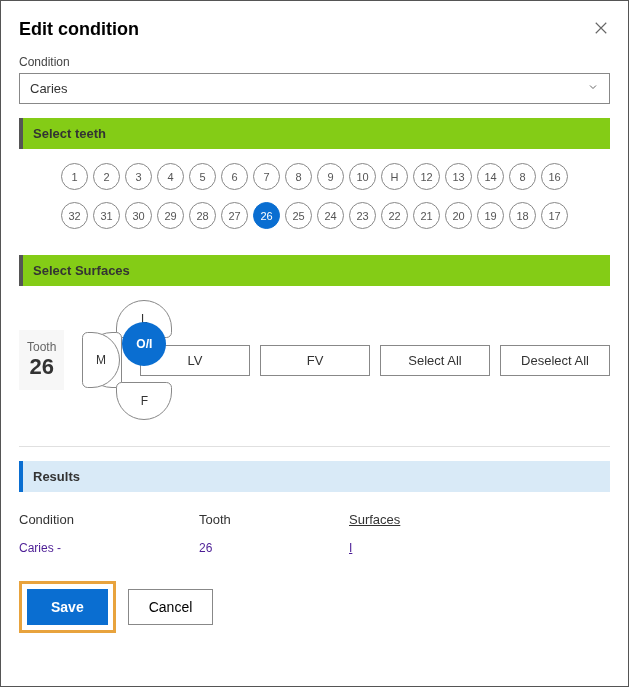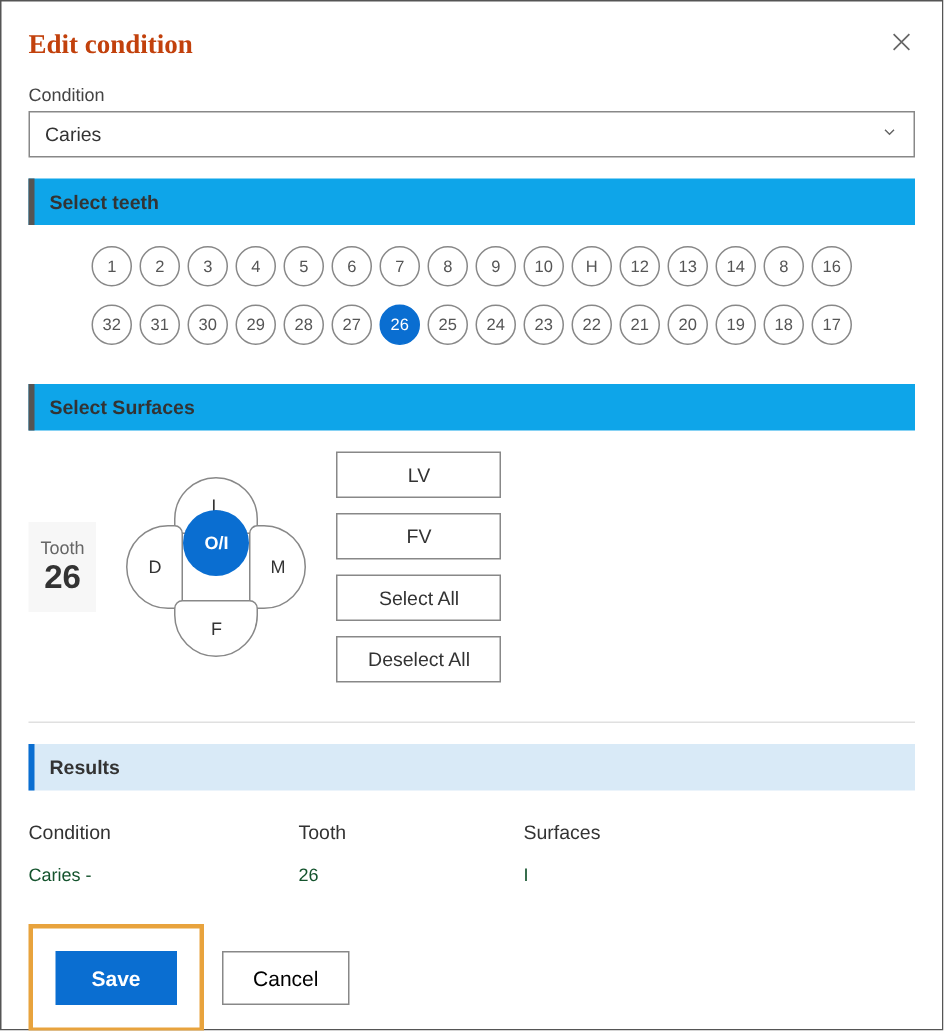--- a/index.html
+++ b/index.html
@@ -1,52 +1,52 @@
 <!DOCTYPE html>
 <html><head>
 <meta charset="utf-8">
 <style>
 * { box-sizing: border-box; margin: 0; padding: 0; }
 body { font-family: Arial, Helvetica, sans-serif; background: #fff; color: #333; }
 .dialog { width: 629px; height: 687px; border: 1px solid #555; padding: 18px 18px 18px 18px; position: relative; }
 .dialog-header { display: flex; justify-content: space-between; align-items: flex-start; margin-bottom: 14px; }
-.dialog-title { font-size: 18px; font-weight: bold; color: #c2410c; font-family: Liberation Serif, serif; }
+.dialog-title { font-size: 18px; font-weight: bold; color: #000000; }
 .close-btn { cursor: pointer; color: #666; }
 .close-btn svg { width: 18px; height: 18px; stroke: #666; stroke-width: 1.5; }
 .field-label { font-size: 12px; color: #444; margin-bottom: 4px; display: block; }
 .select-box { width: 100%; border: 1px solid #888; padding: 7px 10px; font-size: 13px; display: flex; justify-content: space-between; align-items: flex-start; cursor: pointer; background: #fff; margin-bottom: 14px; }
 .chevron svg { width: 12px; height: 12px; stroke: #666; stroke-width: 2; fill: none; }
-.section-header { background: #0ea5e9; border-left: 4px solid #555; padding: 8px 10px; font-weight: bold; font-size: 13px; color: #333; margin-bottom: 14px; }
+.section-header { background: #84cc16; border-left: 4px solid #555; padding: 8px 10px; font-weight: bold; font-size: 13px; color: #333; margin-bottom: 14px; }
 .section-header.results { background: #d9eaf7; border-left: 4px solid #0a6ed1; }
 .teeth-rows { padding: 0 30px 14px 30px; }
 .teeth-row { display: flex; gap: 5px; margin-bottom: 12px; justify-content: center; }
 .tooth-circle { width: 27px; height: 27px; border: 1px solid #888; border-radius: 50%; display: flex; align-items: center; justify-content: center; font-size: 11px; color: #555; cursor: pointer; background: #fff; }
 .tooth-circle.selected { background: #0a6ed1; border-color: #0a6ed1; color: #fff; }
 .surfaces-area { display: flex; align-items: center; gap: 20px; padding: 0 0 20px 0; }
 .tooth-label-box { text-align: center; padding: 10px 8px; background: #f7f7f7; }
 .tooth-label-t { font-size: 12px; color: #666; }
 .tooth-label-n { font-size: 22px; font-weight: bold; color: #333; }
 .surface-diagram { width: 120px; height: 120px; position: relative; }
 .petal { position: absolute; border: 1px solid #888; background: #fff; display: flex; align-items: center; justify-content: center; font-size: 12px; color: #333; cursor: pointer; }
 .petal.top { width: 56px; height: 38px; left: 32px; top: 0; border-radius: 40px 40px 8px 8px; }
 .petal.bottom { width: 56px; height: 38px; left: 32px; bottom: 0; border-radius: 8px 8px 40px 40px; }
 .petal.left { width: 38px; height: 56px; left: 0; top: 32px; border-radius: 40px 8px 8px 40px; }
 .petal.right { width: 38px; height: 56px; right: 0; top: 32px; border-radius: 8px 40px 40px 8px; }
 .center-circle { position: absolute; width: 44px; height: 44px; left: 38px; top: 22px; border-radius: 50%; background: #0a6ed1; color: #fff; display: flex; align-items: center; justify-content: center; font-size: 12px; font-weight: bold; cursor: pointer; }
-.surface-btns { display: flex; flex-direction: column; gap: 10px; justify-content: flex-end; }
+.surface-btns { display: flex; flex-direction: row; gap: 10px; justify-content: flex-end; }
 .surface-btn { width: 110px; padding: 7px 0; border: 1px solid #888; background: #fff; text-align: center; font-size: 13px; cursor: pointer; }
 .divider { border: none; border-top: 1px solid #e0e0e0; margin: 6px 0 14px 0; }
 .results-table { width: 100%; margin-top: 10px; }
 .results-header { display: flex; font-size: 13px; color: #333; padding: 6px 0; }
-.results-row { display: flex; font-size: 12px; color: #14532d; padding: 8px 0 18px 0; }
+.results-row { display: flex; font-size: 12px; color: #4c1d95; padding: 8px 0 18px 0; }
 .col-cond { width: 180px; }
 .col-tooth { width: 150px; }
-.col-surf { flex: 1; }
+.col-surf { flex: 1; text-decoration: underline; }
 .action-row { display: flex; gap: 12px; align-items: center; margin-top: 8px; }
-.save-wrap { border: 3px solid #e8a33d; padding: 15px; display: inline-block; }
+.save-wrap { border: 3px solid #e8a33d; padding: 5px; display: inline-block; }
 .btn-save { background: #0a6ed1; color: #fff; border: none; padding: 10px 24px; font-size: 14px; font-weight: bold; cursor: pointer; }
 .btn-cancel { background: #fff; border: 1px solid #888; padding: 9px 20px; font-size: 14px; cursor: pointer; }
 </style>
 </head>
 <body>
 
 <div class="dialog">
 
   <div class="dialog-header">
     <div class="dialog-title">Edit condition</div>

